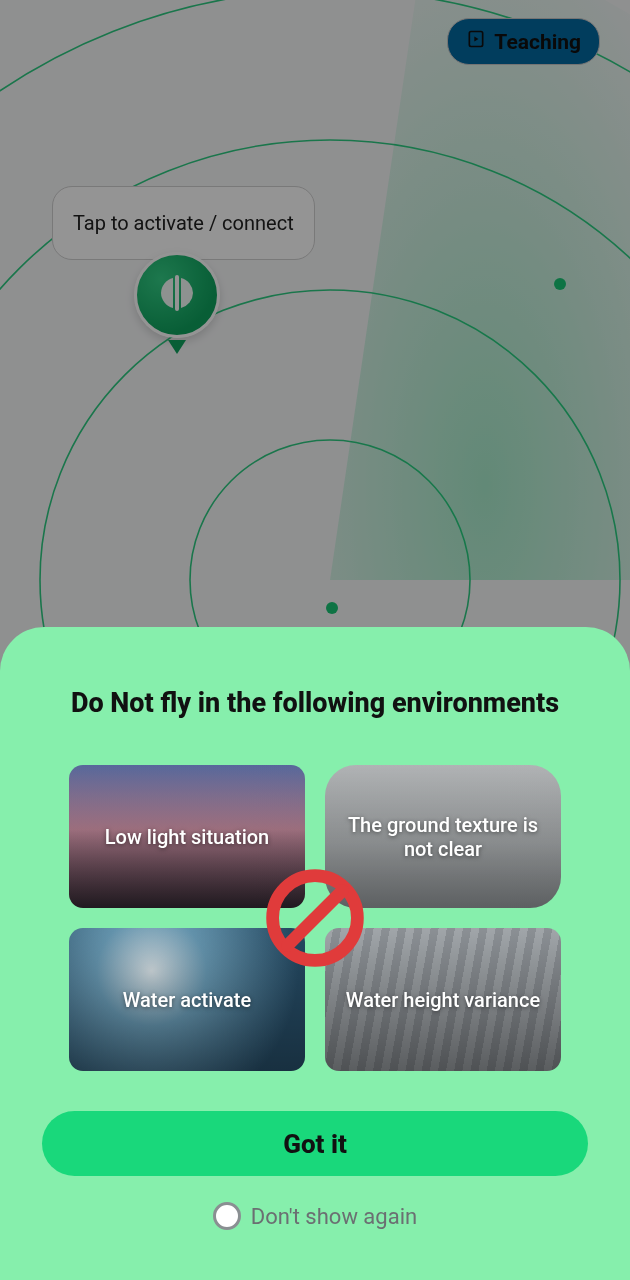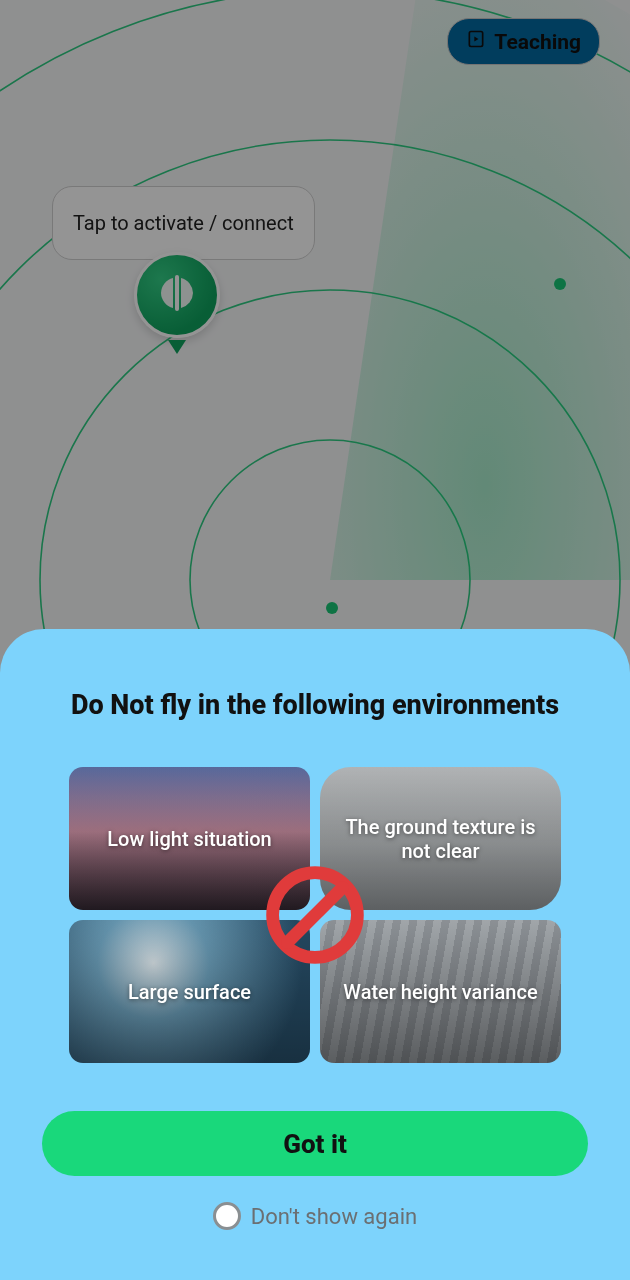--- a/index.html
+++ b/index.html
@@ -60,34 +60,34 @@
 
   
   .dim {
     position:absolute; top:0; left:0; width:630px; height:1280px;
     background:rgba(0,0,0,0.42);
   }
 
   
   .sheet {
     position:absolute; bottom:0; left:0; width:630px;
-    background:#7dd3fc;
+    background:#86efac;
     border-top-left-radius:44px; border-top-right-radius:44px;
     padding:60px 42px 50px 42px;
   }
   .sheet-title {
     font-size:27px; font-weight:800; color:#111; text-align:center;
     margin-bottom:46px;
   }
 
   .grid {
     position:relative;
     display:grid; grid-template-columns:1fr 1fr; grid-template-rows:1fr 1fr;
-    gap:10px;
-    width:492px; margin:8px auto;
+    gap:20px;
+    width:492px; margin:0 auto;
   }
   .card {
     position:relative; height:143px; border-radius:14px; overflow:hidden;
     display:flex; align-items:center; justify-content:center;
     color:#ffffff; font-size:20px; font-weight:500; text-align:center;
     padding:0 12px;
     text-shadow:0 1px 4px rgba(0,0,0,0.5);
   }
   
   .c1 { background:
@@ -187,21 +187,21 @@
   <div class="sheet-title">Do Not fly in the following environments</div>
 
   <div class="grid">
     <div class="card c1">
       <span>Low light situation</span>
     </div>
     <div class="card c2">
       <span>The ground texture is not clear</span>
     </div>
     <div class="card c3">
-      <span>Large surface</span>
+      <span>Water activate</span>
     </div>
     <div class="card c4">
       <span>Water height variance</span>
     </div>
 
     <div class="prohibit">
       <svg viewBox="0 0 100 100">
         <circle cx="50" cy="50" r="40" fill="none" stroke="#e03b3b" stroke-width="12"></circle>
         <line x1="24" y1="76" x2="76" y2="24" stroke="#e03b3b" stroke-width="12" stroke-linecap="round"></line>
       </svg>

